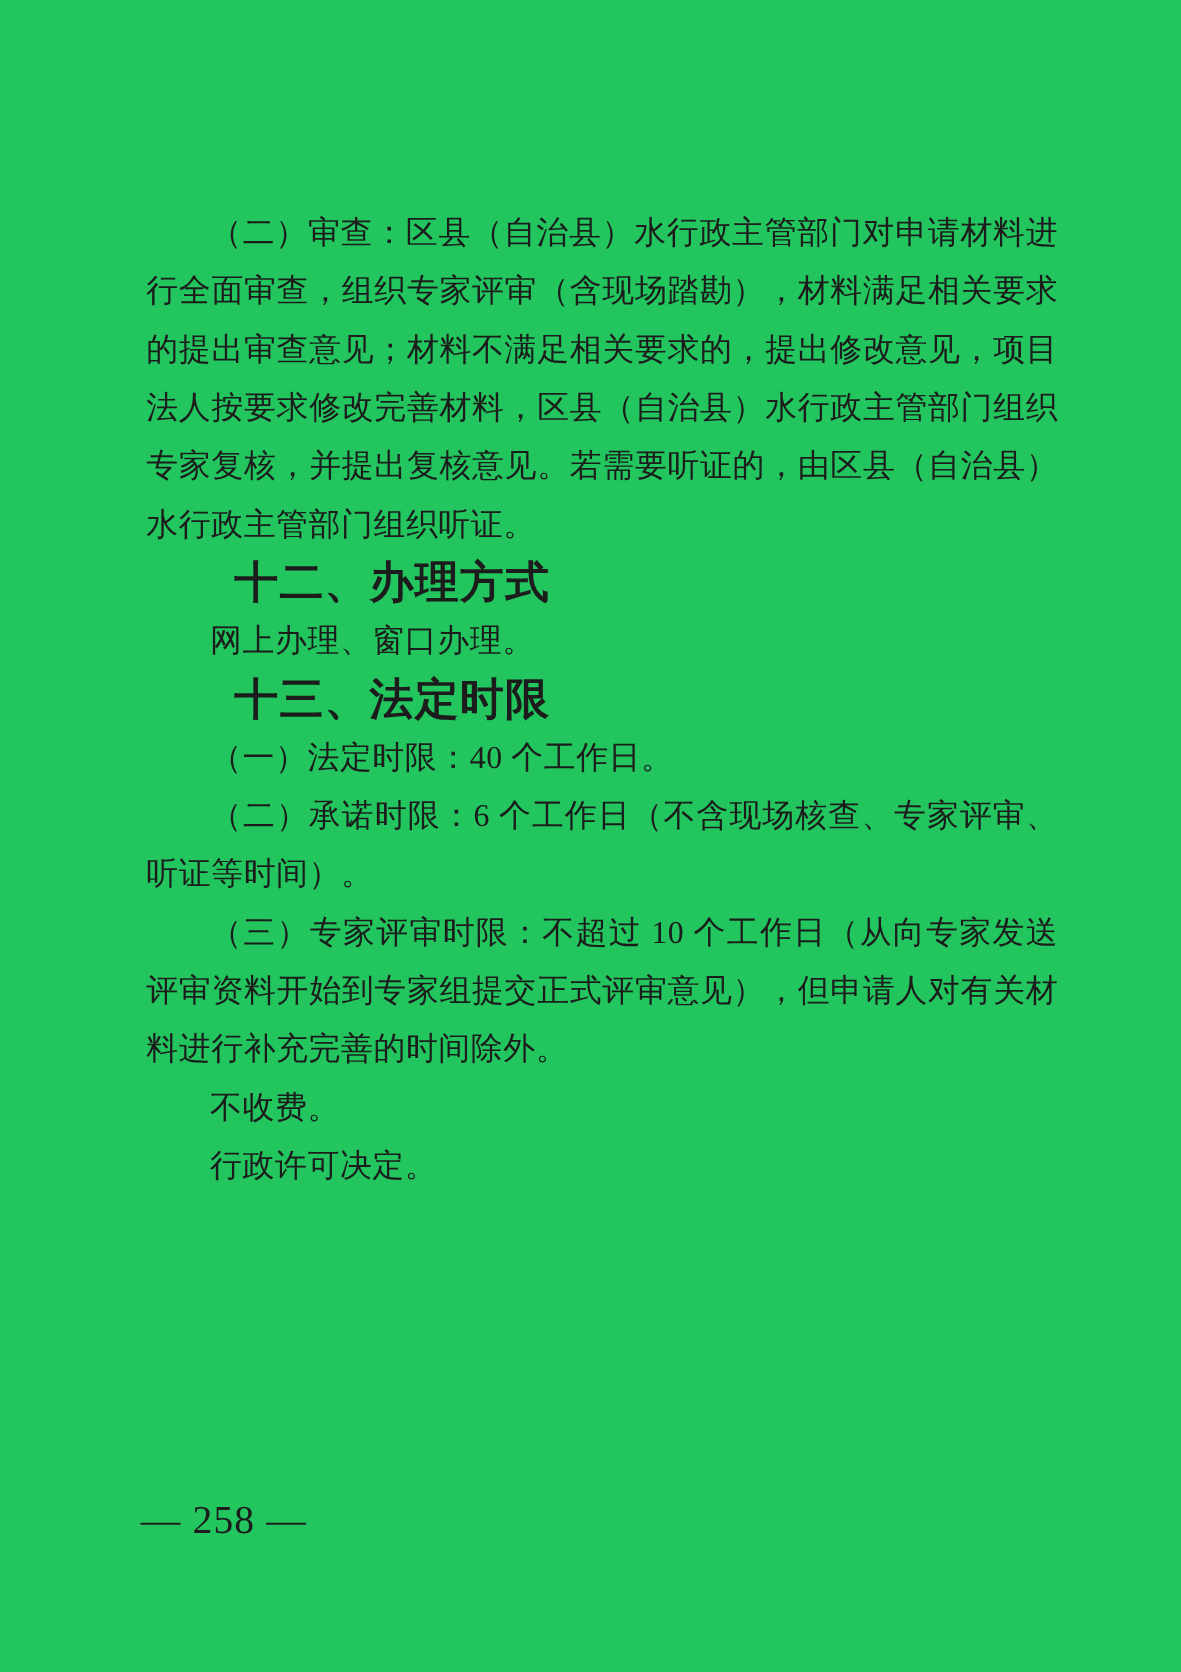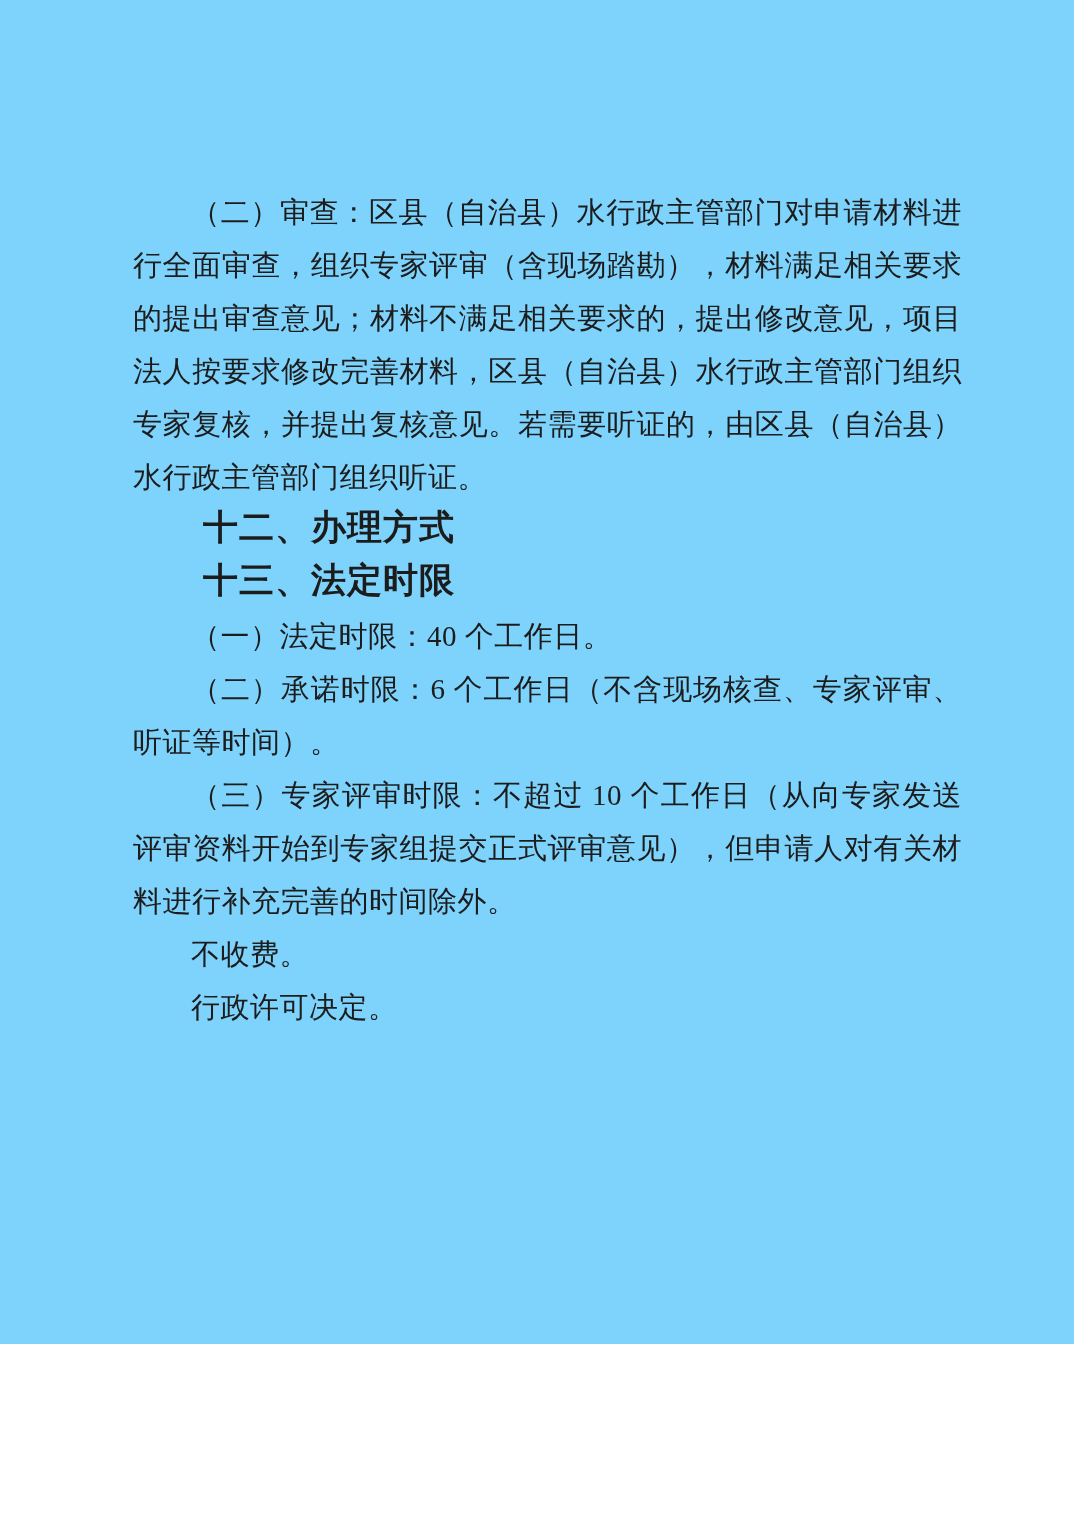--- a/index.html
+++ b/index.html
@@ -3,45 +3,45 @@
 <meta charset="utf-8">
 <style>
   html, body {
     margin: 0;
     padding: 0;
     background: #ffffff;
   }
   .page {
     position: relative;
     width: 1074px;
-    height: 1344px;
-    background: #7dd3fc;
+    height: 1520px;
+    background: #22c55e;
     box-sizing: border-box;
     padding: 186px 112px 0 133px;
     overflow: hidden;
     color: #1c1c1c;
   }
   .body-text {
     font-family: "Liberation Serif", "DejaVu Serif", serif;
     font-size: 29px;
     line-height: 53px;
   }
   .para {
     margin: 0;
     text-indent: 2em;
     text-align: justify;
     text-align-last: left;
     letter-spacing: 0.5px;
   }
   .heading {
     margin: 0;
     text-indent: 2em;
-    font-family: Liberation Mono, monospace;
+    font-family: Liberation Sans, sans-serif;
     font-weight: bold;
-    font-size: 35px;
+    font-size: 40px;
     line-height: 53px;
     letter-spacing: 1px;
   }
   .page-number {
     position: absolute;
     left: 128px;
     top: 1362px;
     font-family: "Liberation Serif", "DejaVu Serif", serif;
     font-size: 36px;
     line-height: 40px;
@@ -49,20 +49,21 @@
     color: #1c1c1c;
   }
 </style>
 </head>
 <body>
 
 <div class="page">
   <div class="body-text">
     <p class="para">（二）审查：区县（自治县）水行政主管部门对申请材料进行全面审查，组织专家评审（含现场踏勘），材料满足相关要求的提出审查意见；材料不满足相关要求的，提出修改意见，项目法人按要求修改完善材料，区县（自治县）水行政主管部门组织专家复核，并提出复核意见。若需要听证的，由区县（自治县）水行政主管部门组织听证。</p>
     <p class="heading">十二、办理方式</p>
+    <p class="para">网上办理、窗口办理。</p>
     <p class="heading">十三、法定时限</p>
     <p class="para">（一）法定时限：40 个工作日。</p>
     <p class="para">（二）承诺时限：6 个工作日（不含现场核查、专家评审、听证等时间）。</p>
     <p class="para">（三）专家评审时限：不超过 10 个工作日（从向专家发送评审资料开始到专家组提交正式评审意见），但申请人对有关材料进行补充完善的时间除外。</p>
     <p class="para">不收费。</p>
     <p class="para">行政许可决定。</p>
   </div>
 
   <div class="page-number">— 258 —</div>
 </div>

